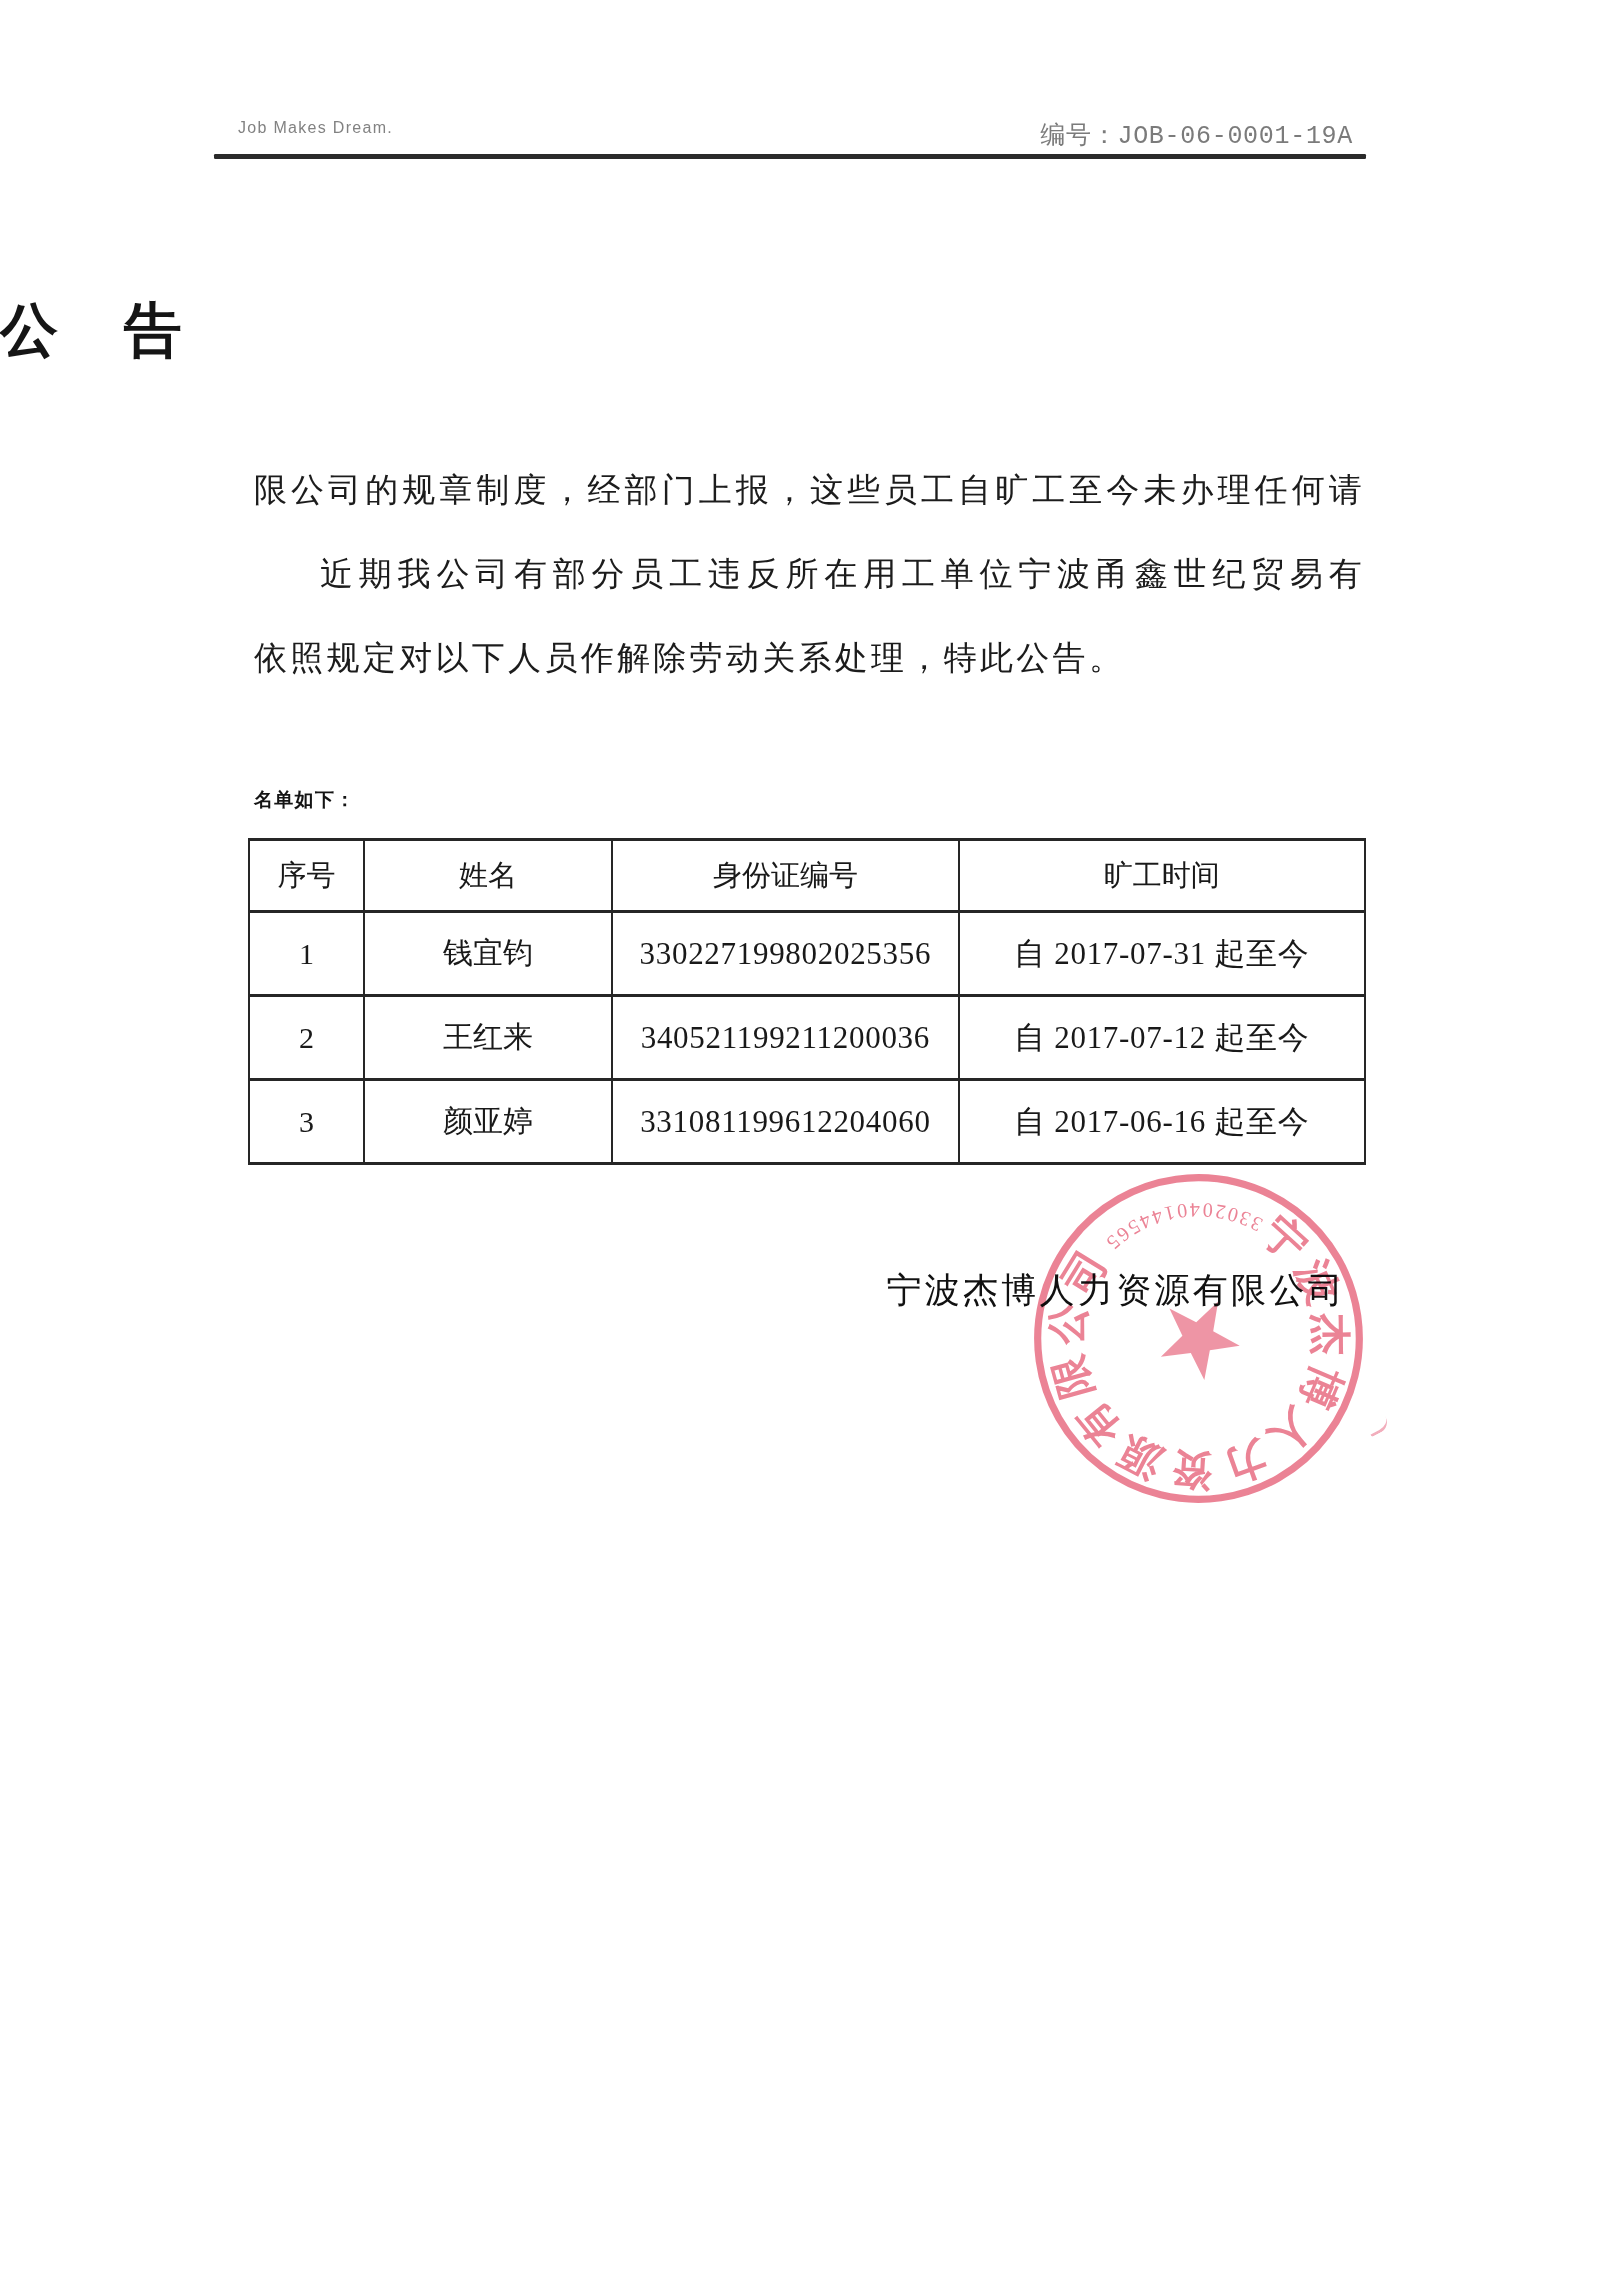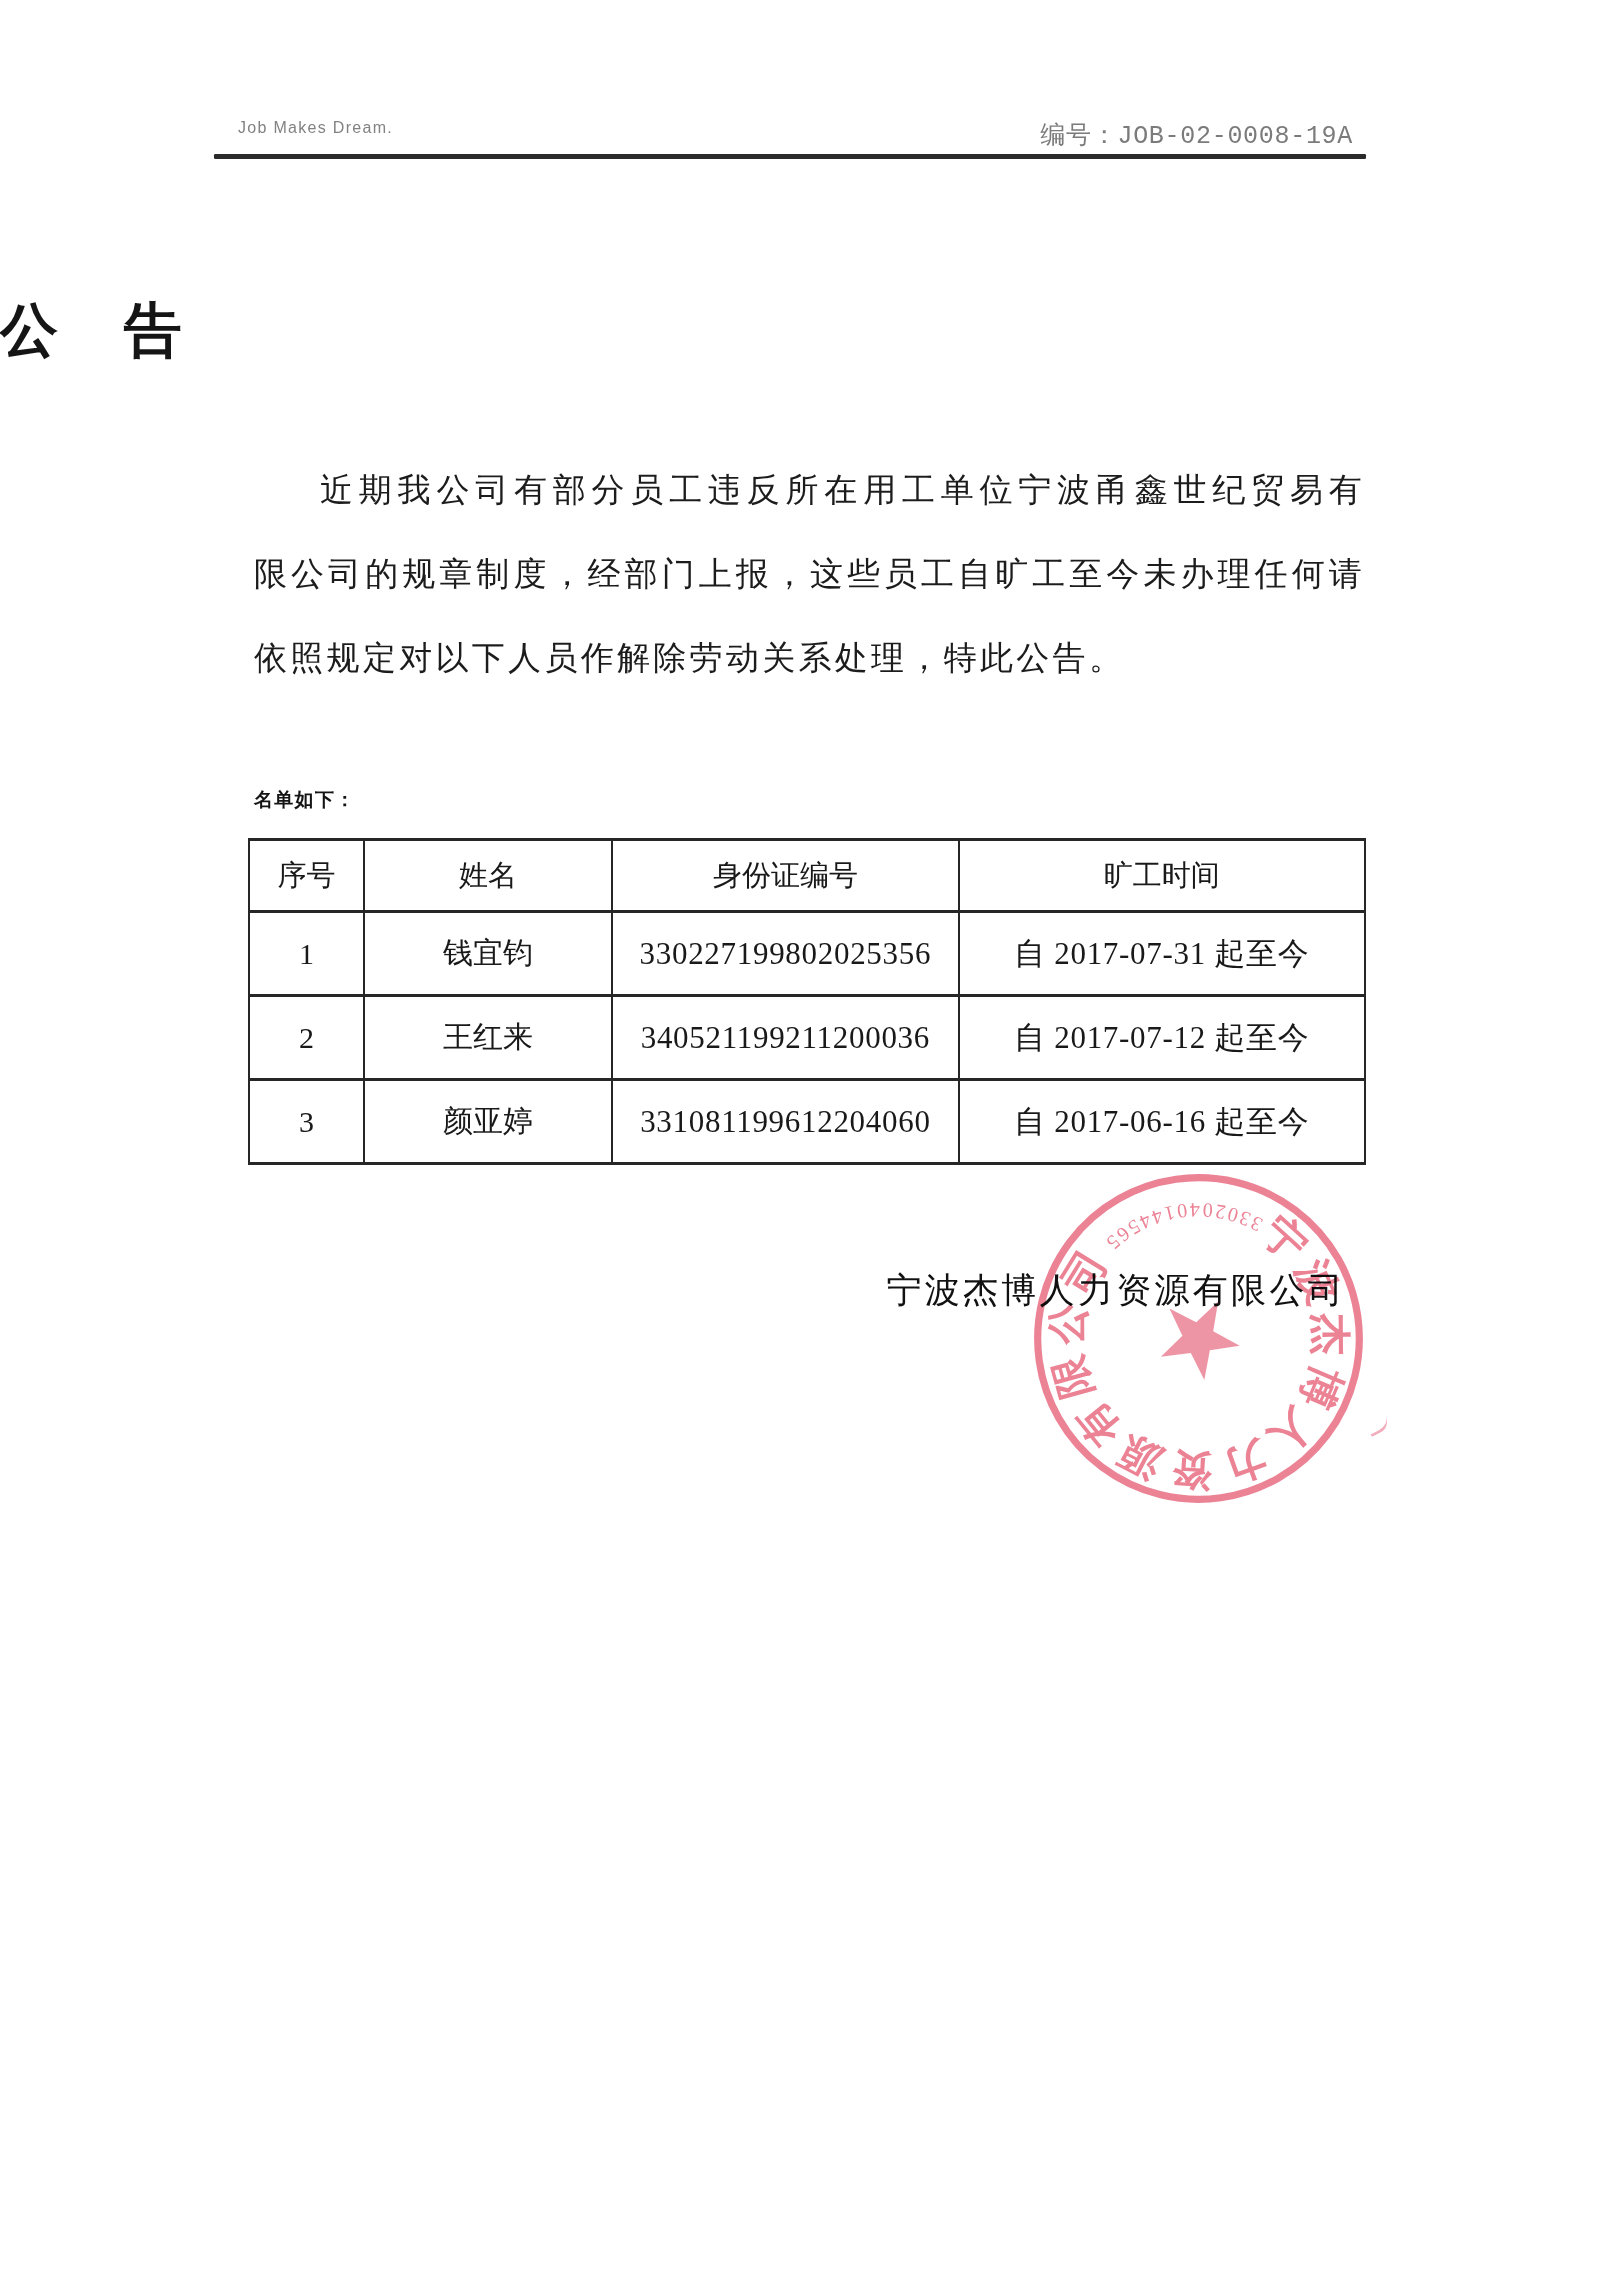--- a/index.html
+++ b/index.html
@@ -87,28 +87,28 @@
     border-bottom:3.3px solid #ec8ba0;border-radius:0 0 11.8px 2.6px;
     transform:rotate(-28deg);mix-blend-mode:multiply;opacity:.7;
   }
 </style>
 </head>
 <body>
 
 <div class="page">
 
   <div class="hdr-slogan">Job Makes Dream.</div>
-  <div class="hdr-docno">编号：JOB-02-0008-19A</div>
+  <div class="hdr-docno">编号：JOB-06-0001-19A</div>
   <div class="hdr-rule"></div>
 
   <div class="doc-title">公　告</div>
 
   <div class="body-block">
+    <div class="body-line jfy">限公司的规章制度，经部门上报，这些员工自旷工至今未办理任何请</div>
     <div class="body-line jfy indent">近期我公司有部分员工违反所在用工单位宁波甬鑫世纪贸易有</div>
-    <div class="body-line jfy">限公司的规章制度，经部门上报，这些员工自旷工至今未办理任何请</div>
     <div class="body-line">依照规定对以下人员作解除劳动关系处理，特此公告。</div>
   </div>
 
   <div class="list-label">名单如下：</div>
 
   <table class="roster">
     <colgroup>
       <col style="width:10.3%">
         <col style="width:22.25%">
         <col style="width:31.03%">

